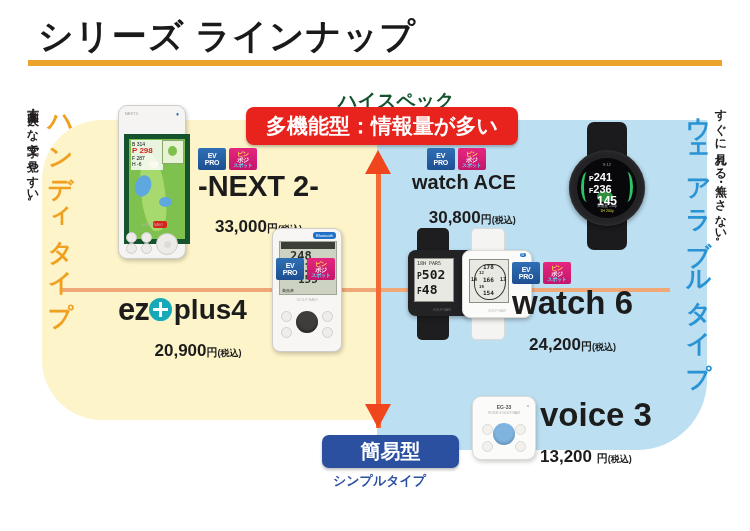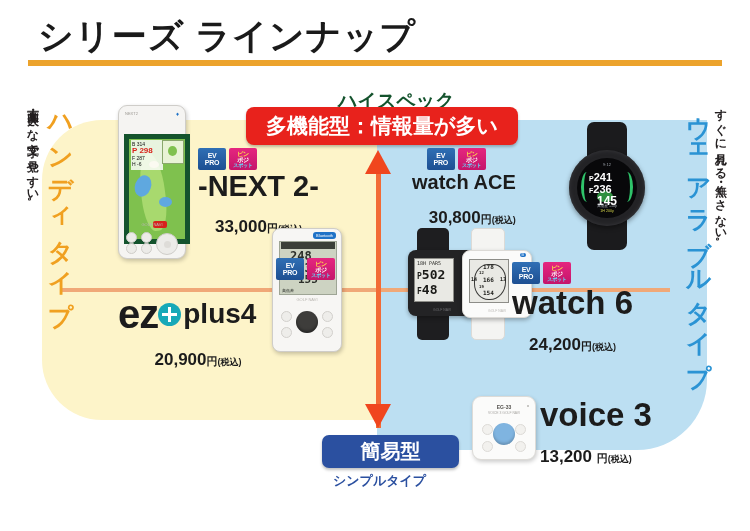--- a/index.html
+++ b/index.html
@@ -473,21 +473,21 @@
         <span class="b1">EV</span>
         <span class="b2">PRO</span>
       </div>
       <div class="badge badge-pin">
         <span class="p1">ピン</span>
         <span class="p2">ポジ</span>
         <span class="p3">スポット</span>
       </div>
     </div>
     <div class="ez-wrap" style="margin-top:14px;">
-      <span class="prod-name" style="font-size:40px;letter-spacing:-1px;">ez</span>
+      <span class="prod-name" style="font-size:31px;letter-spacing:-1px;">ez</span>
       <span class="ez-mark"></span>
       <span class="prod-name" style="font-size:28px;">plus4</span>
     </div>
     <div class="prod-price" style="text-align:center;width:160px;">
       <span>20,900</span><span class="yen">円</span><span class="tax">(税込)</span>
     </div>
   </div>
 
   <div class="dev-ace">
     <div class="ace-band-top"></div>

